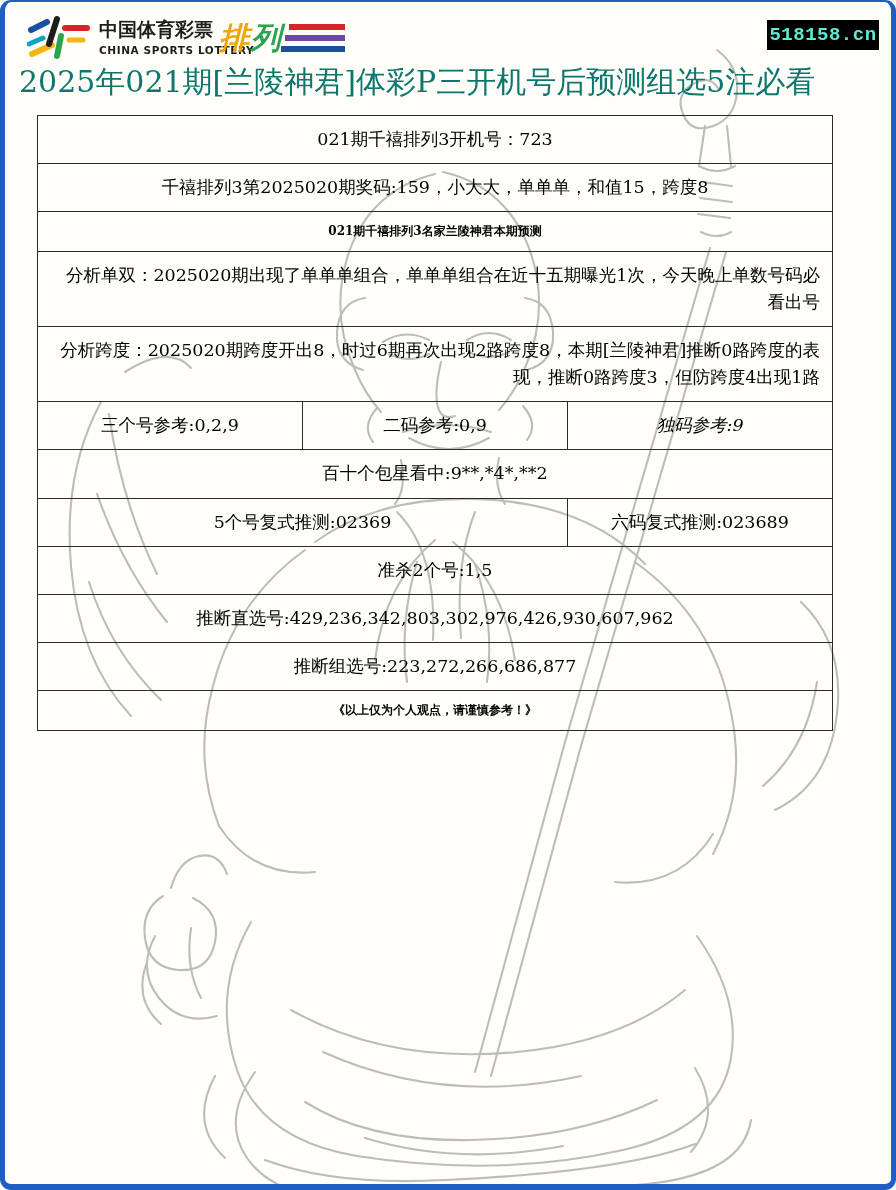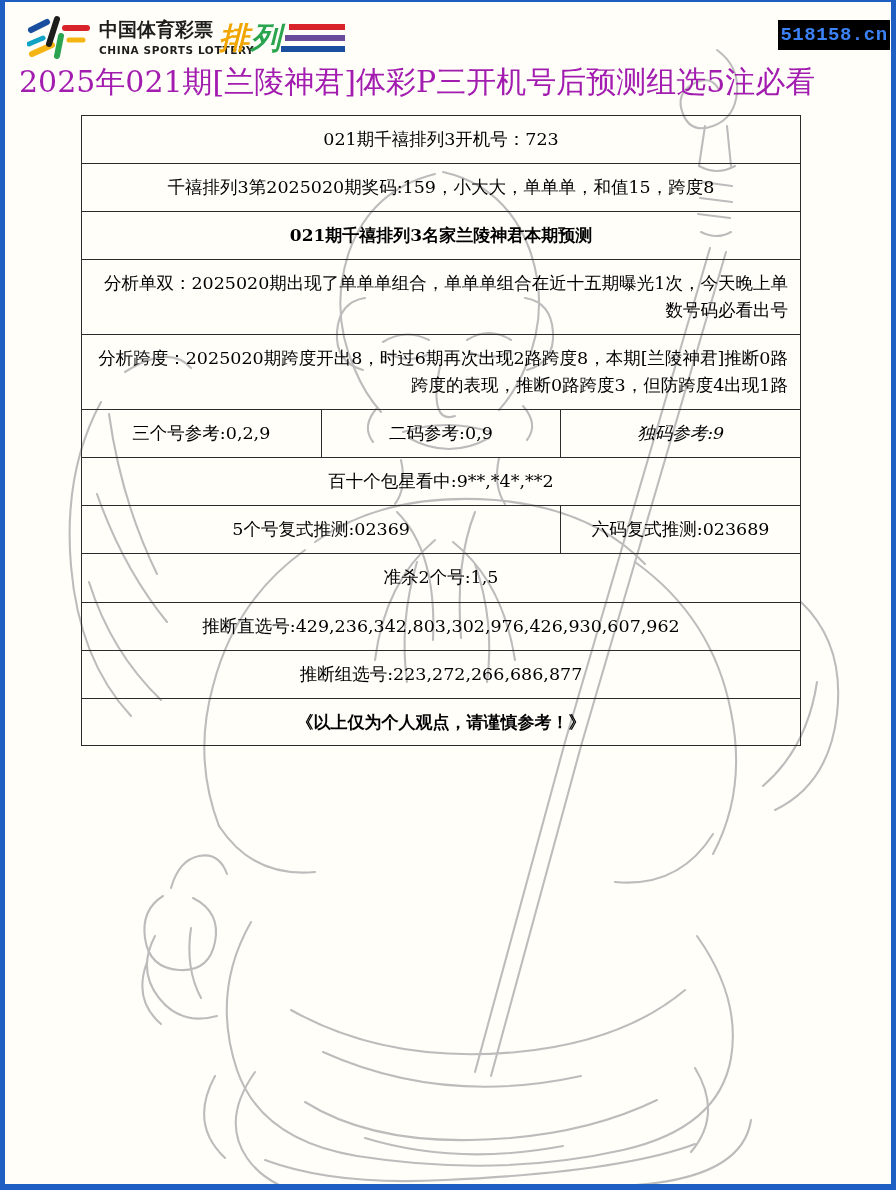--- a/index.html
+++ b/index.html
@@ -12,20 +12,21 @@
   .page{
     position:relative;
     width:896px;height:1190px;
     box-sizing:border-box;
     border-left:5px solid #1f5fc4;
     border-right:5px solid #1f5fc4;
     border-bottom:6px solid #1f5fc4;
     border-top:2px solid #1f5fc4;
     background:#fffef9;
     overflow:hidden;
+    border-radius:11px;
   }
   
   .watermark{
     position:absolute;
     left:0;top:40px;
     width:886px;height:1150px;
     opacity:0.95;
     pointer-events:none;
     z-index:0;
   }
@@ -34,70 +35,69 @@
     position:relative;z-index:2;
     height:58px;
     padding:6px 10px 0 16px;
     box-sizing:border-box;
   }
   .logo{
     position:absolute;left:22px;top:12px;
     height:46px;width:340px;
   }
   .badge{
-    position:absolute;right:1px;top:18px;
+    position:absolute;right:12px;top:18px;
     width:112px;height:30px;
     background:#000000;
-    color:#3b82f6;
+    color:#5eead4;
     font-family:"Liberation Mono","DejaVu Sans Mono",monospace;
     font-size:19px;font-weight:bold;
     letter-spacing:0.5px;
     display:flex;align-items:center;justify-content:center;
     box-sizing:border-box;
   }
   
   .title{
     position:relative;z-index:2;
     margin:0;
     padding:2px 0 6px 14px;
     font-size:30px;
     font-weight:400;
-    color:#a21caf;
+    color:#0f766e;
     letter-spacing:0px;
     white-space:nowrap;
     font-family:"DejaVu Serif","Liberation Serif",serif;
   }
   
   .tablewrap{
     position:relative;z-index:2;
     margin:6px 28px 0 32px;
   }
   table.main{
-    width:720px;
+    width:796px;
     border-collapse:collapse;
     table-layout:fixed;
     background:transparent;
-    margin-left:44px;
   }
   table.main td{
     border:1px solid #2b2b2b;
     padding:0;
     background:transparent;
     vertical-align:middle;
     color:#000;
   }
   .cell{
     padding:10px 12px;
     font-size:17.5px;
     line-height:1.55;
     font-family:"DejaVu Serif","Liberation Serif",serif;
   }
   .center .cell{text-align:center;}
   .just .cell{text-align:right;}
-  .h1row .cell{font-weight:bold;font-size:17px;}
+  .h1row .cell{font-weight:bold;font-size:12px;}
 </style>
 </head>
 <body>
 
 <div class="page">
 
   <svg class="watermark" viewBox="0 0 886 1150" preserveAspectRatio="xMidYMid meet">
     <g fill="none" stroke="#b9b9b9" stroke-width="2.1" stroke-linecap="round" stroke-linejoin="round">
 
       <path d="M712 8 q22 16 20 42 q-2 26 -24 34 q-22 8 -30 -12 q-8 -20 10 -30 q18 -10 26 6"></path>

